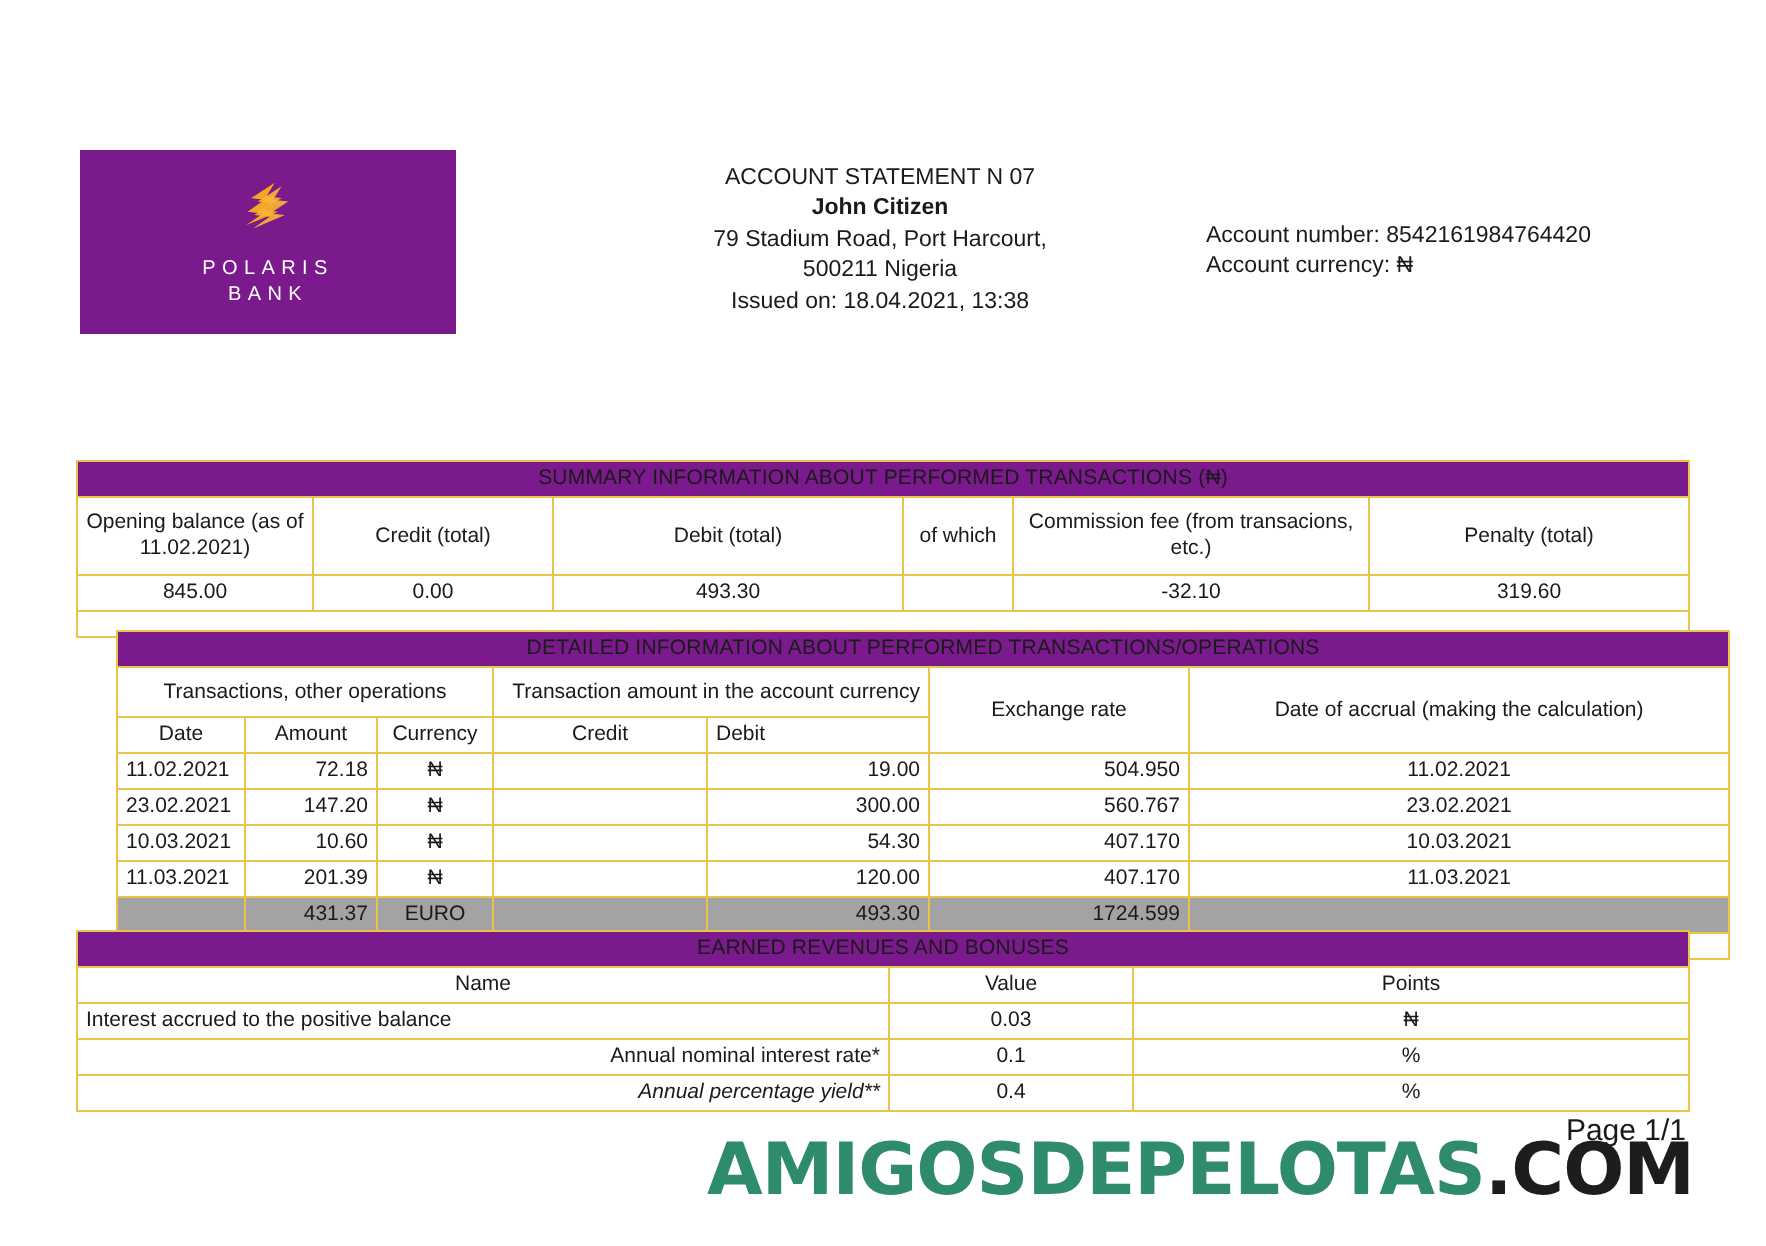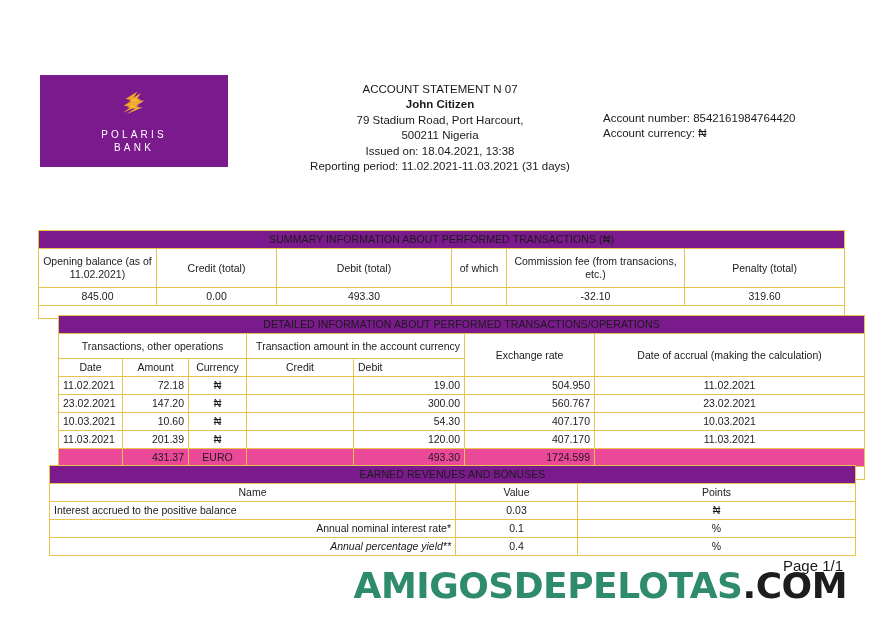--- a/index.html
+++ b/index.html
@@ -100,21 +100,21 @@
     letter-spacing: 0.1px;
     height: 15px;
     padding: 1px 2px !important;
   }
   .ctr { text-align: center; }
   .rt  { text-align: right; }
   .lt  { text-align: left; }
   .ital { font-style: italic; }
 
   .totalrow td {
-    background: #ec4899;
+    background: #a3a3a3;
     color: #F5A623;
     font-weight: bold;
     font-size: 10.5px;
     height: 15px;
     margin-top: 37px;
   }
   .spacer td {
     border-left: 1.4px solid #E8C54A;
     border-right: 1.4px solid #E8C54A;
     border-top: 1.4px solid #E8C54A;
@@ -125,21 +125,21 @@
 
   .clipcell {
     overflow: hidden;
     white-space: nowrap;
     text-align: right;
   }
 
   
   #summary-table  { top: 230px; }
   #detail-table   { top: 315px; padding-left: 20px; }
-  #revenue-table  { top: 465px; margin-left: 11px; }
+  #revenue-table  { top: 465px; }
 
   
   .page-num {
     position: absolute;
     right: 40px;
     top: 557px;
     font-size: 15px;
     color: #1a1a1a;
   }
   .watermark {
@@ -169,21 +169,20 @@
     <div class="logo-word">POLARIS</div>
     <div class="logo-word">BANK</div>
   </div>
 
   <div class="title-block">
     <div>ACCOUNT STATEMENT N 07</div>
     <div class="bold">John Citizen</div>
     <div>79 Stadium Road, Port Harcourt,</div>
     <div>500211 Nigeria</div>
     <div>Issued on: 18.04.2021, 13:38</div>
-    <div>Reporting period: 11.02.2021-11.03.2021 (31 days)</div>
   </div>
 
   <div class="acct-block">
     <div>Account number: 8542161984764420</div>
     <div>Account currency: ₦</div>
   </div>
 
 </div>
 
 <div class="sheet" id="summary-table">

